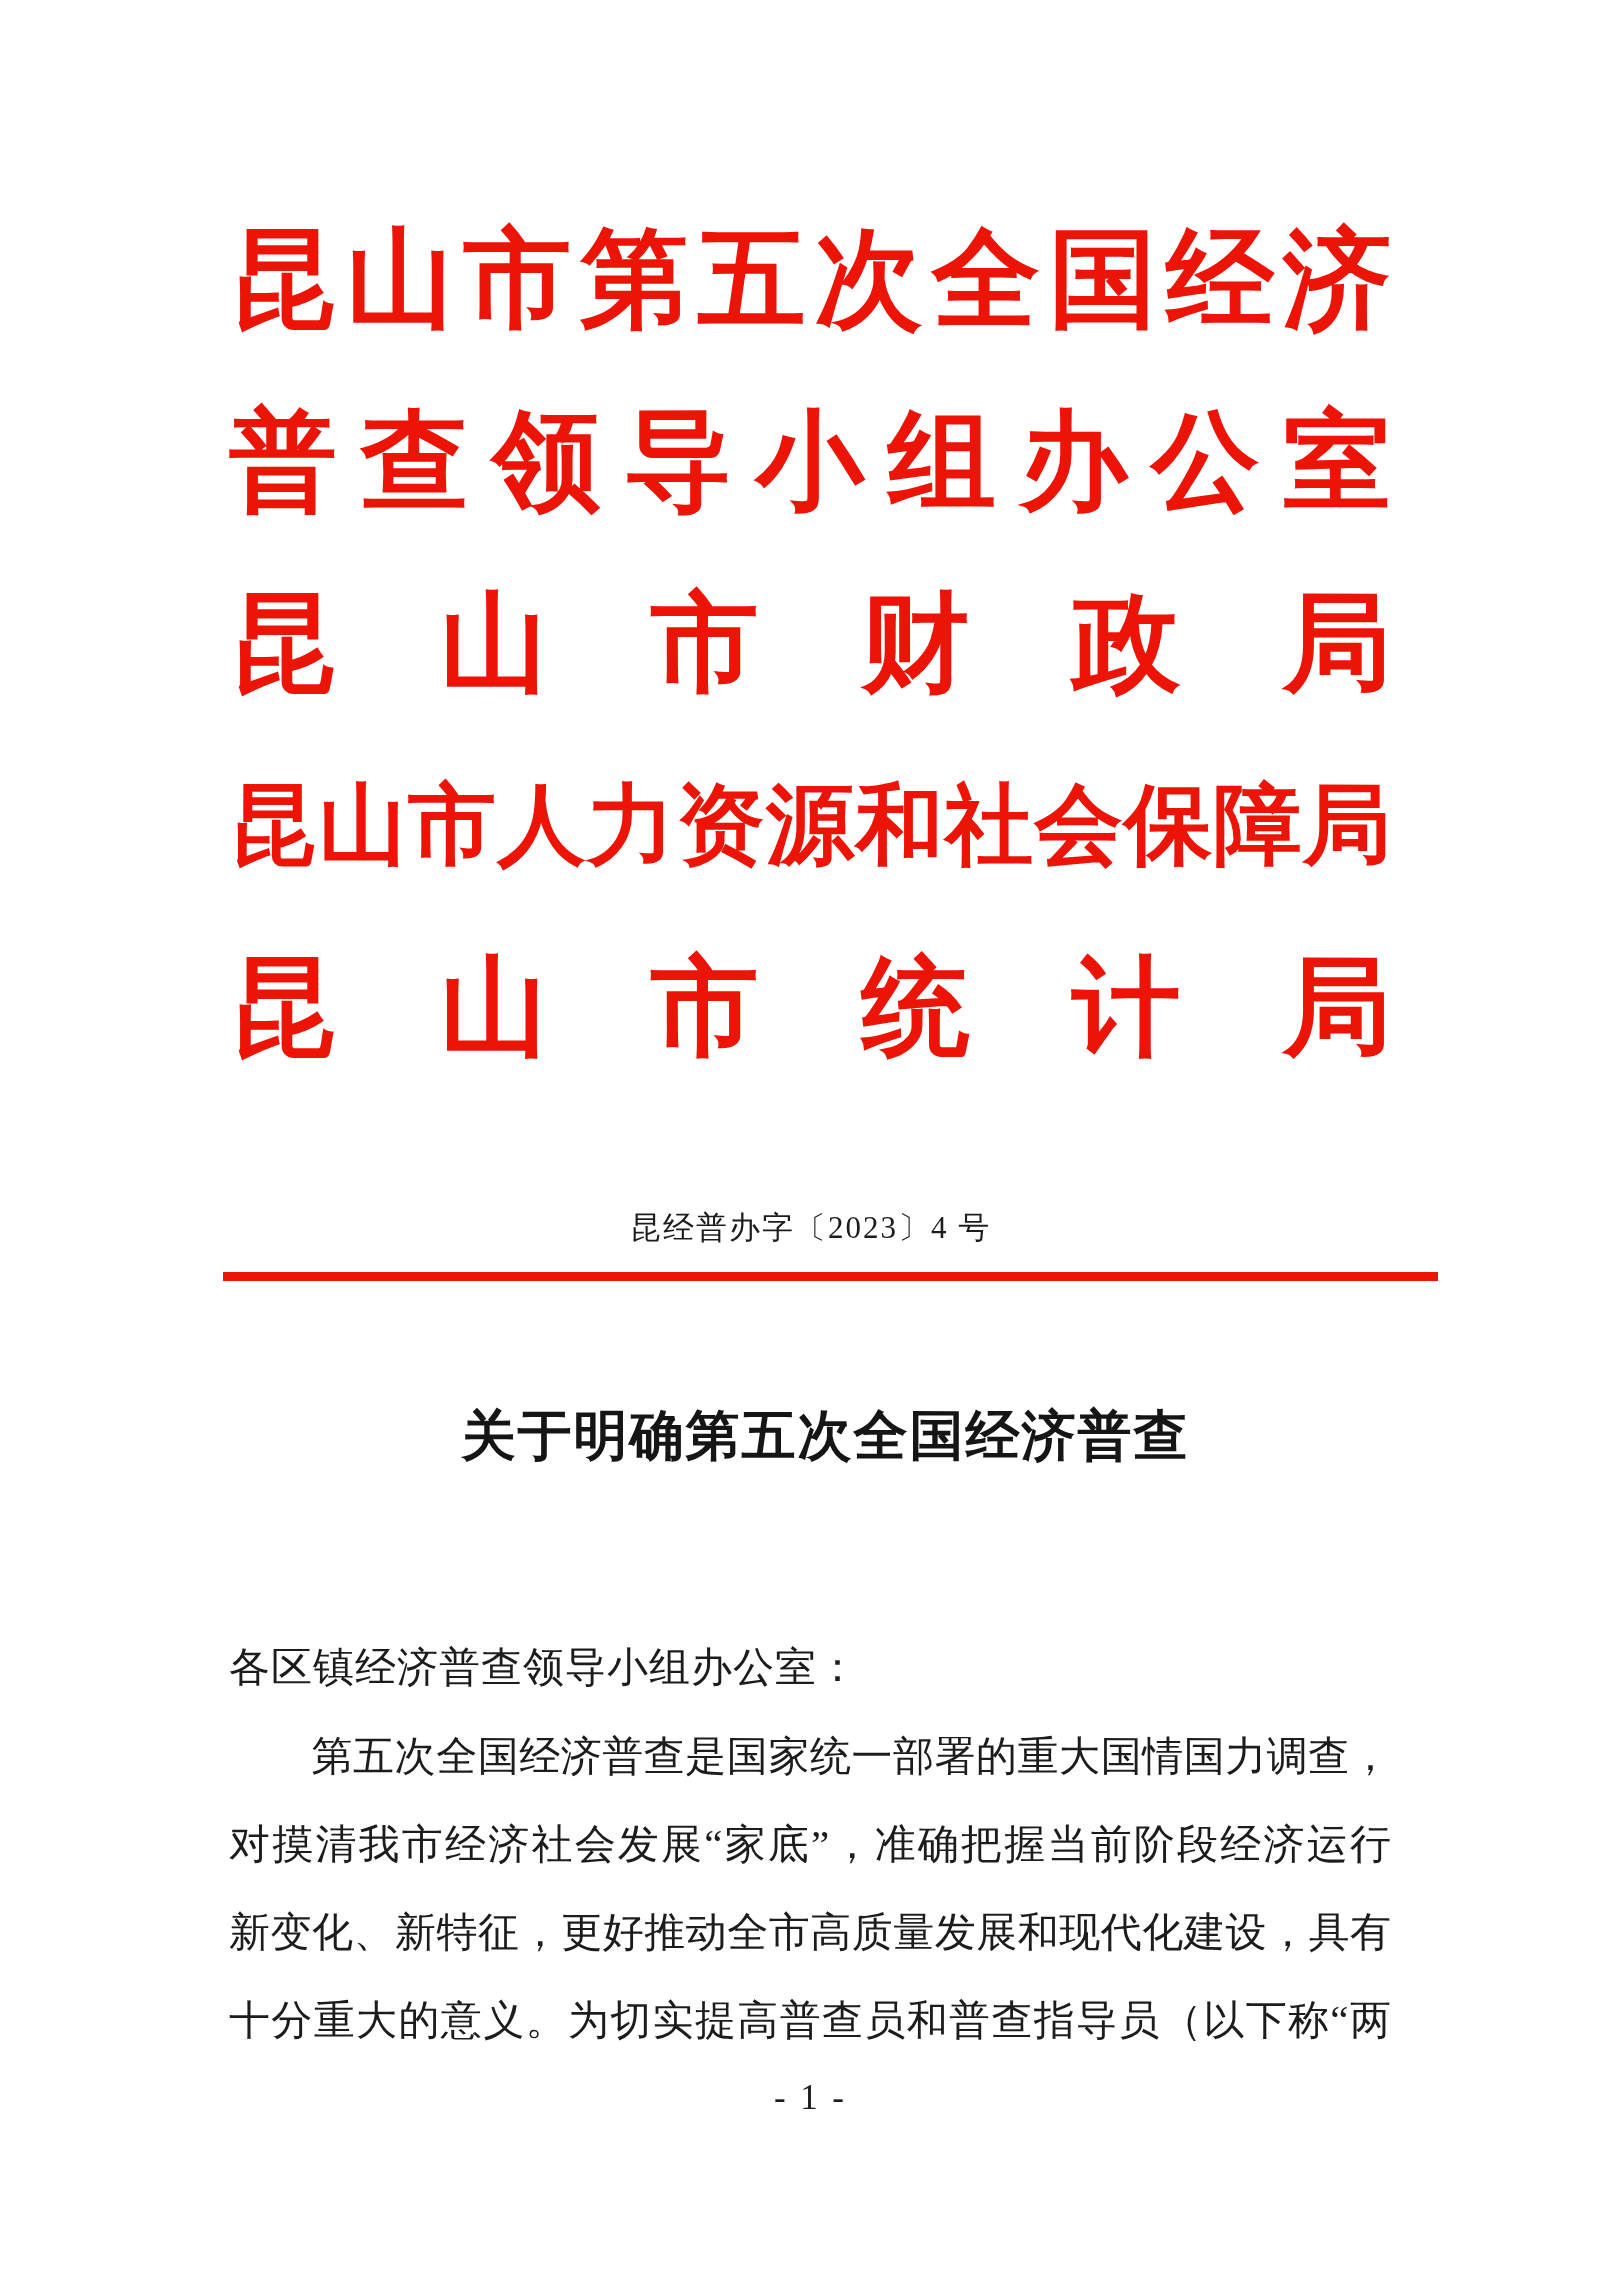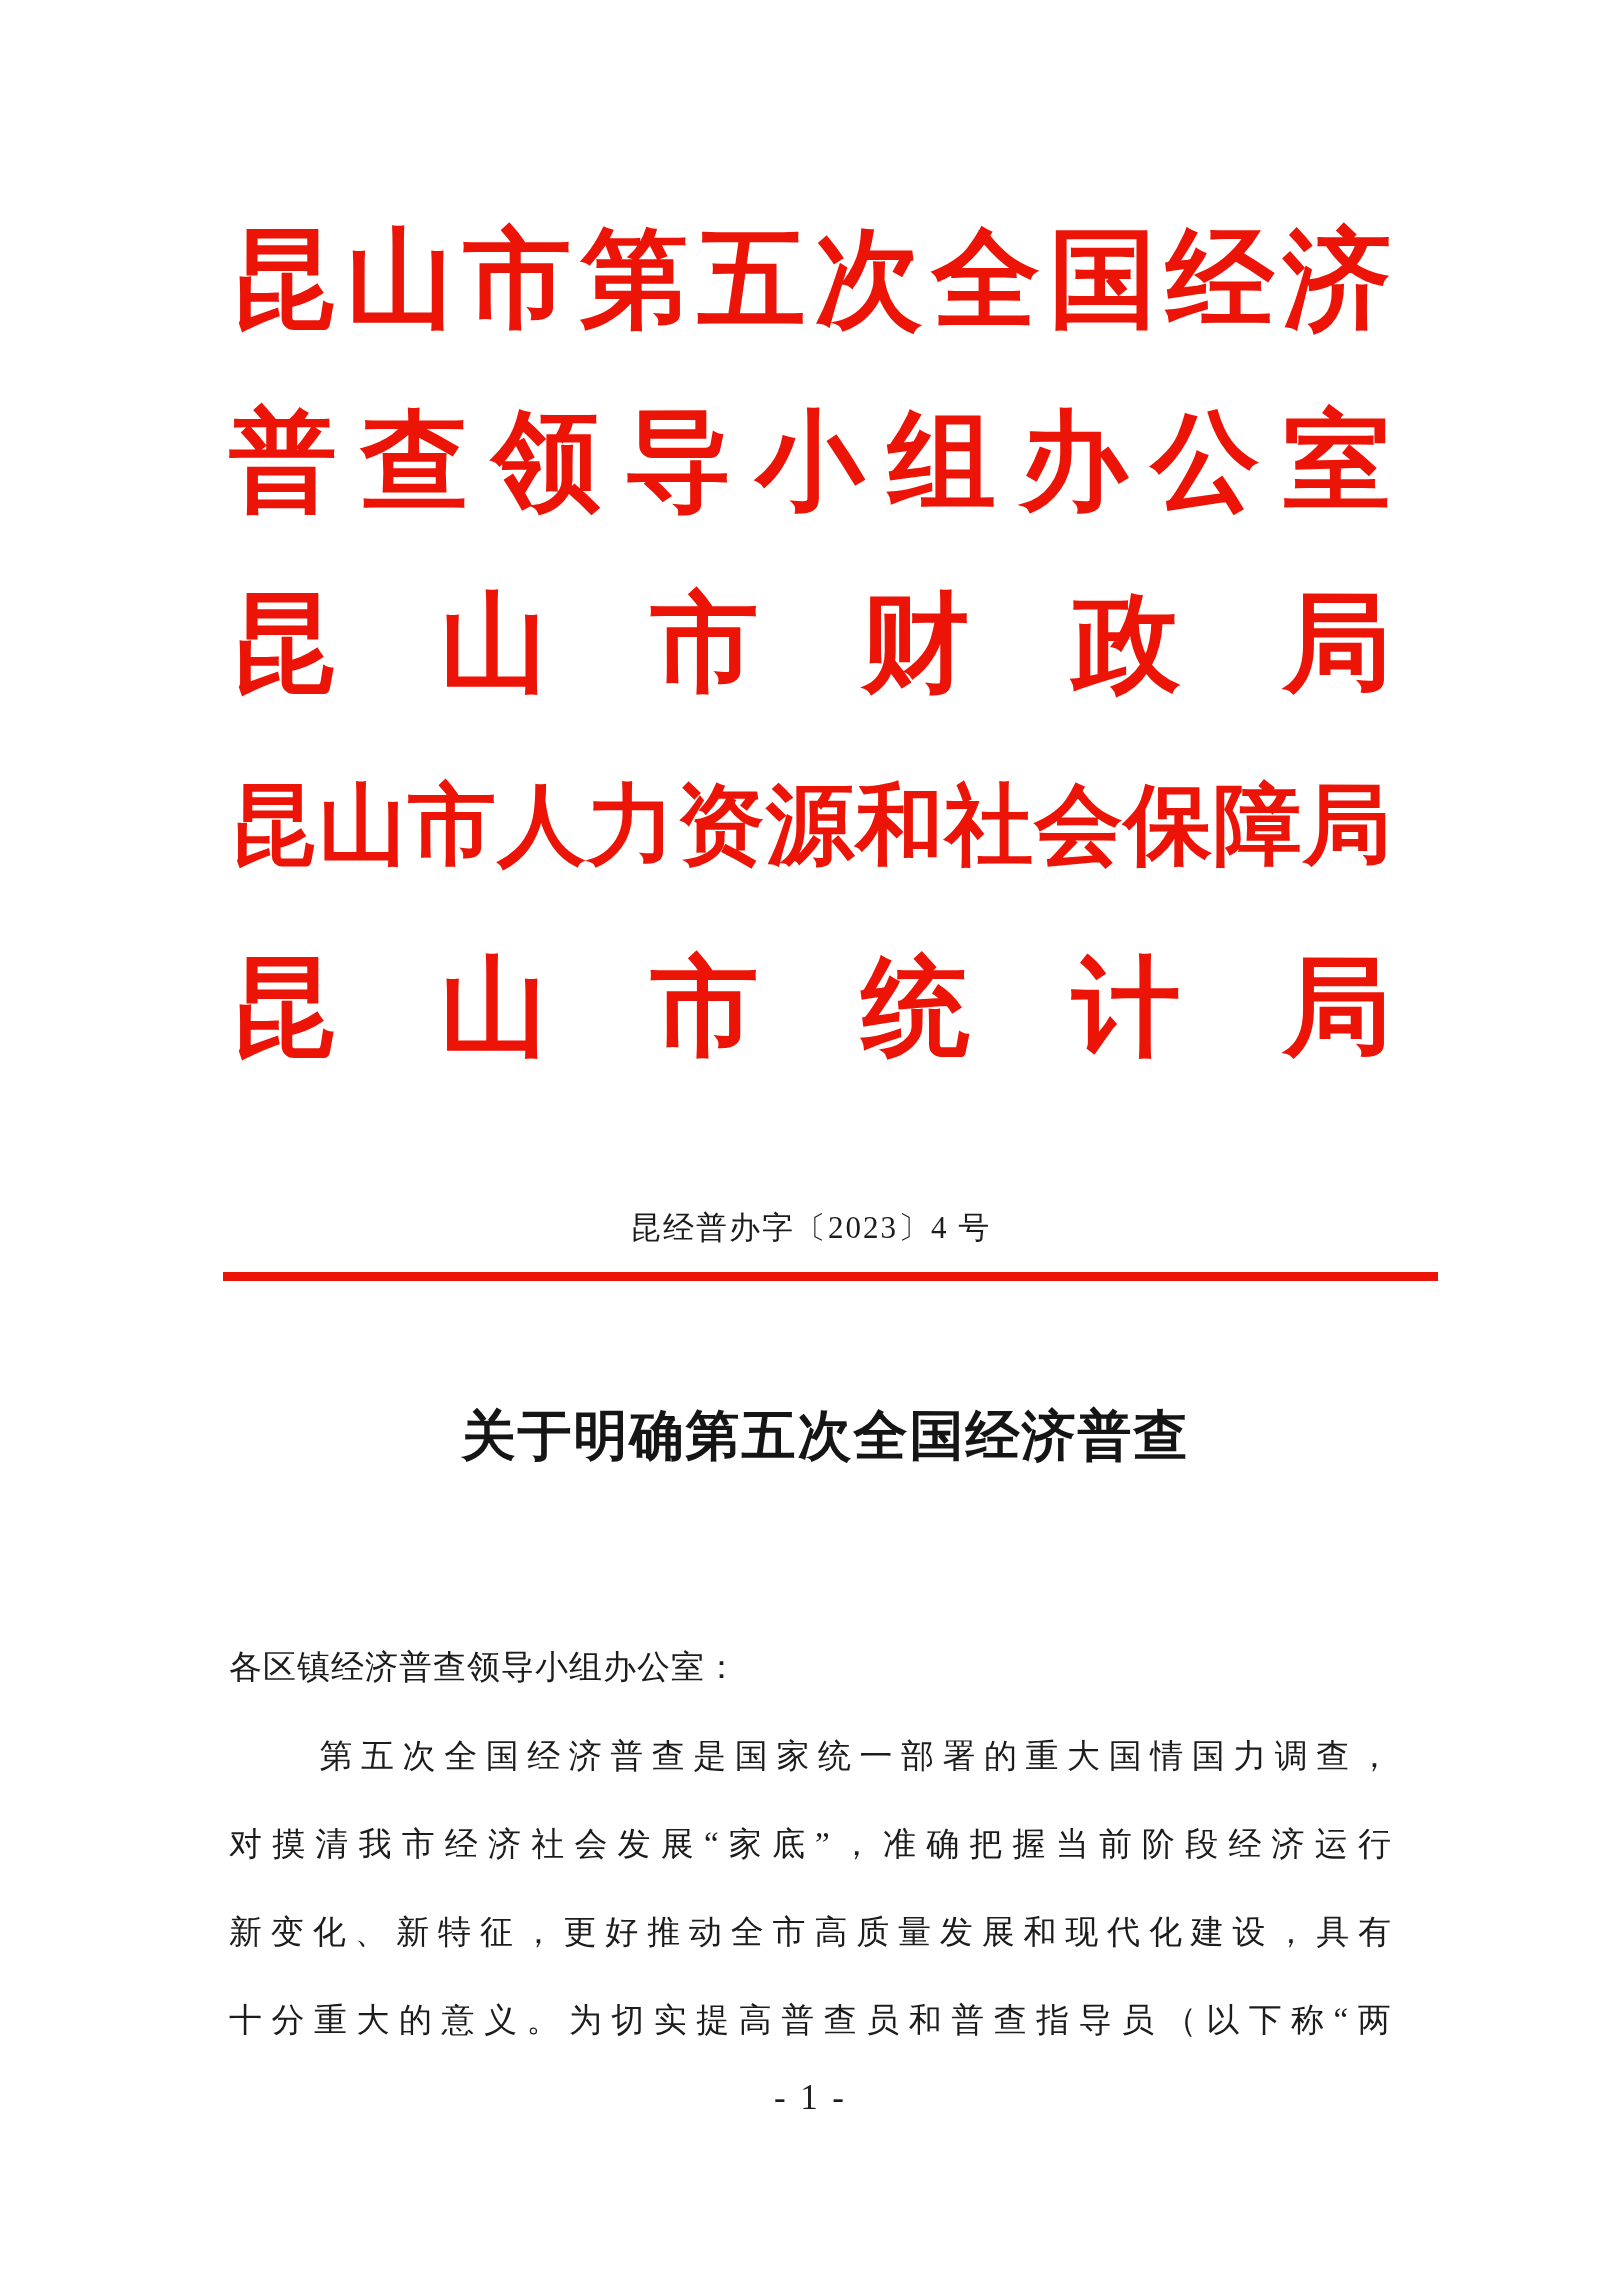--- a/index.html
+++ b/index.html
@@ -77,21 +77,21 @@
     letter-spacing: 2px;
   }
 
   
   .body-block {
     position: absolute;
     top: 1643px;
     left: 229px;
     width: 1162px;
     color: #1c1c1c;
-    font-size: 33px;
+    font-size: 41px;
   }
   .greeting {
     line-height: 49px;
     margin-bottom: 41px;
     letter-spacing: 1px;
   }
   .body-line {
     display: flex;
     justify-content: space-between;
     line-height: 47px;

